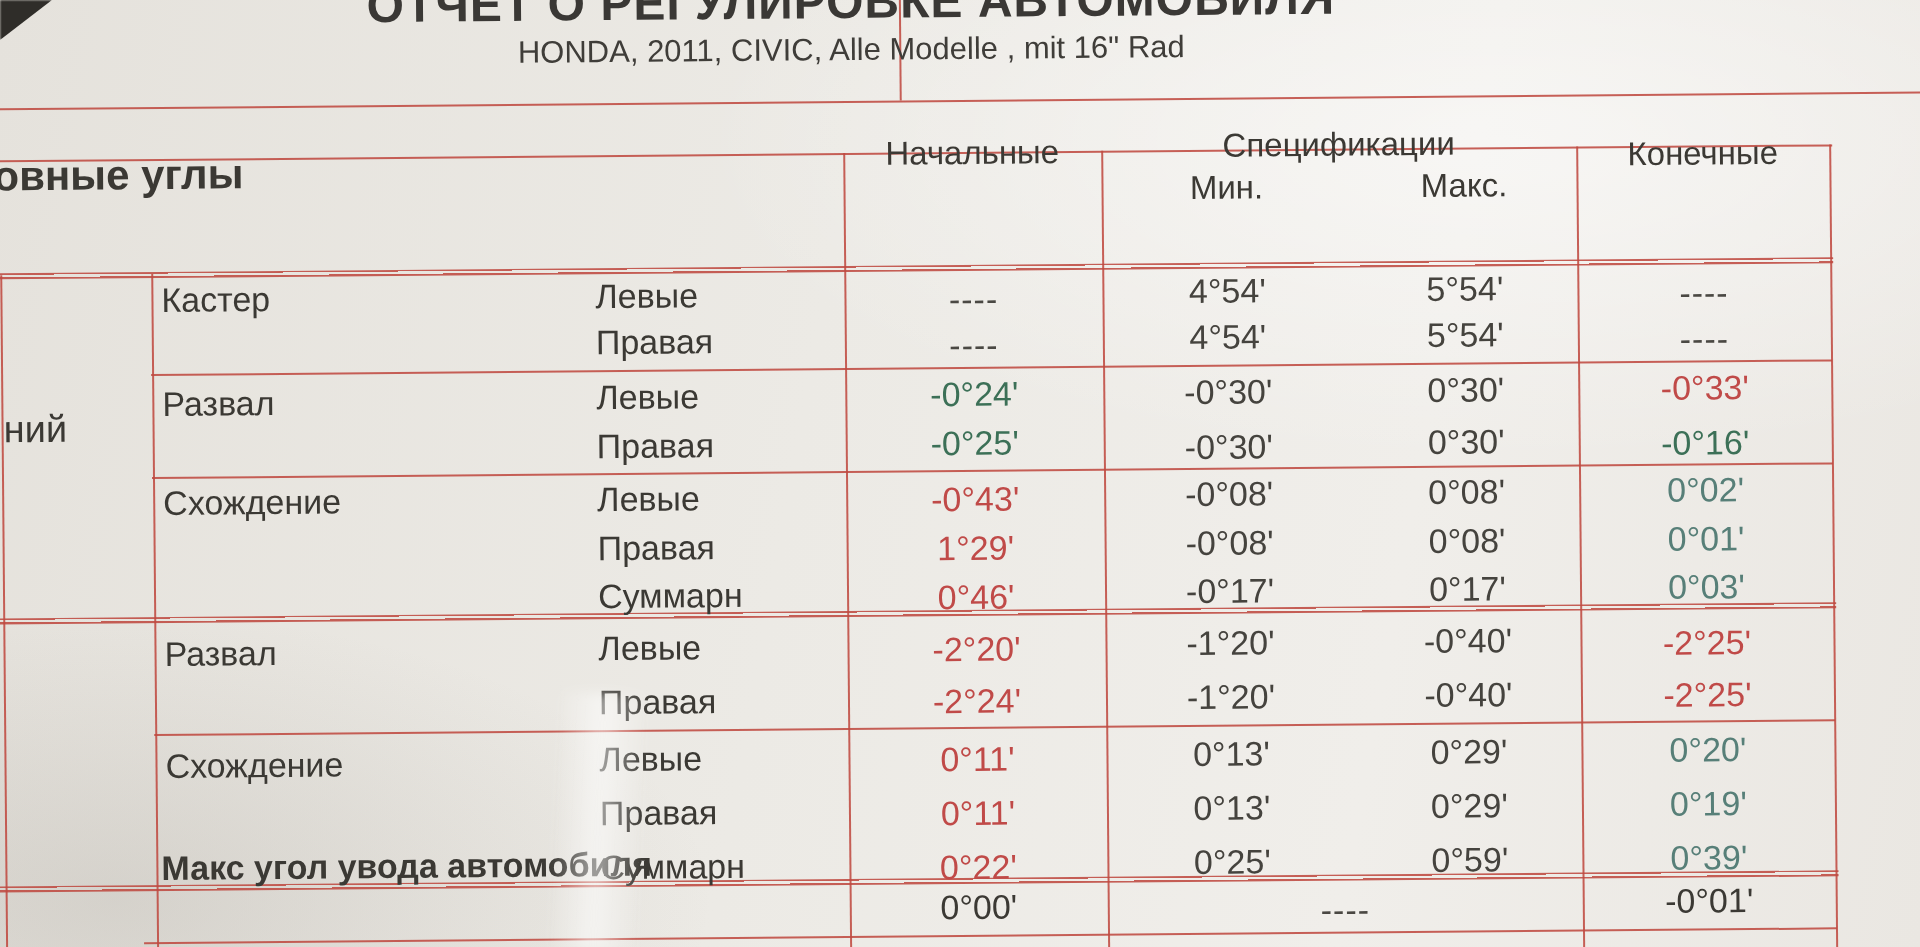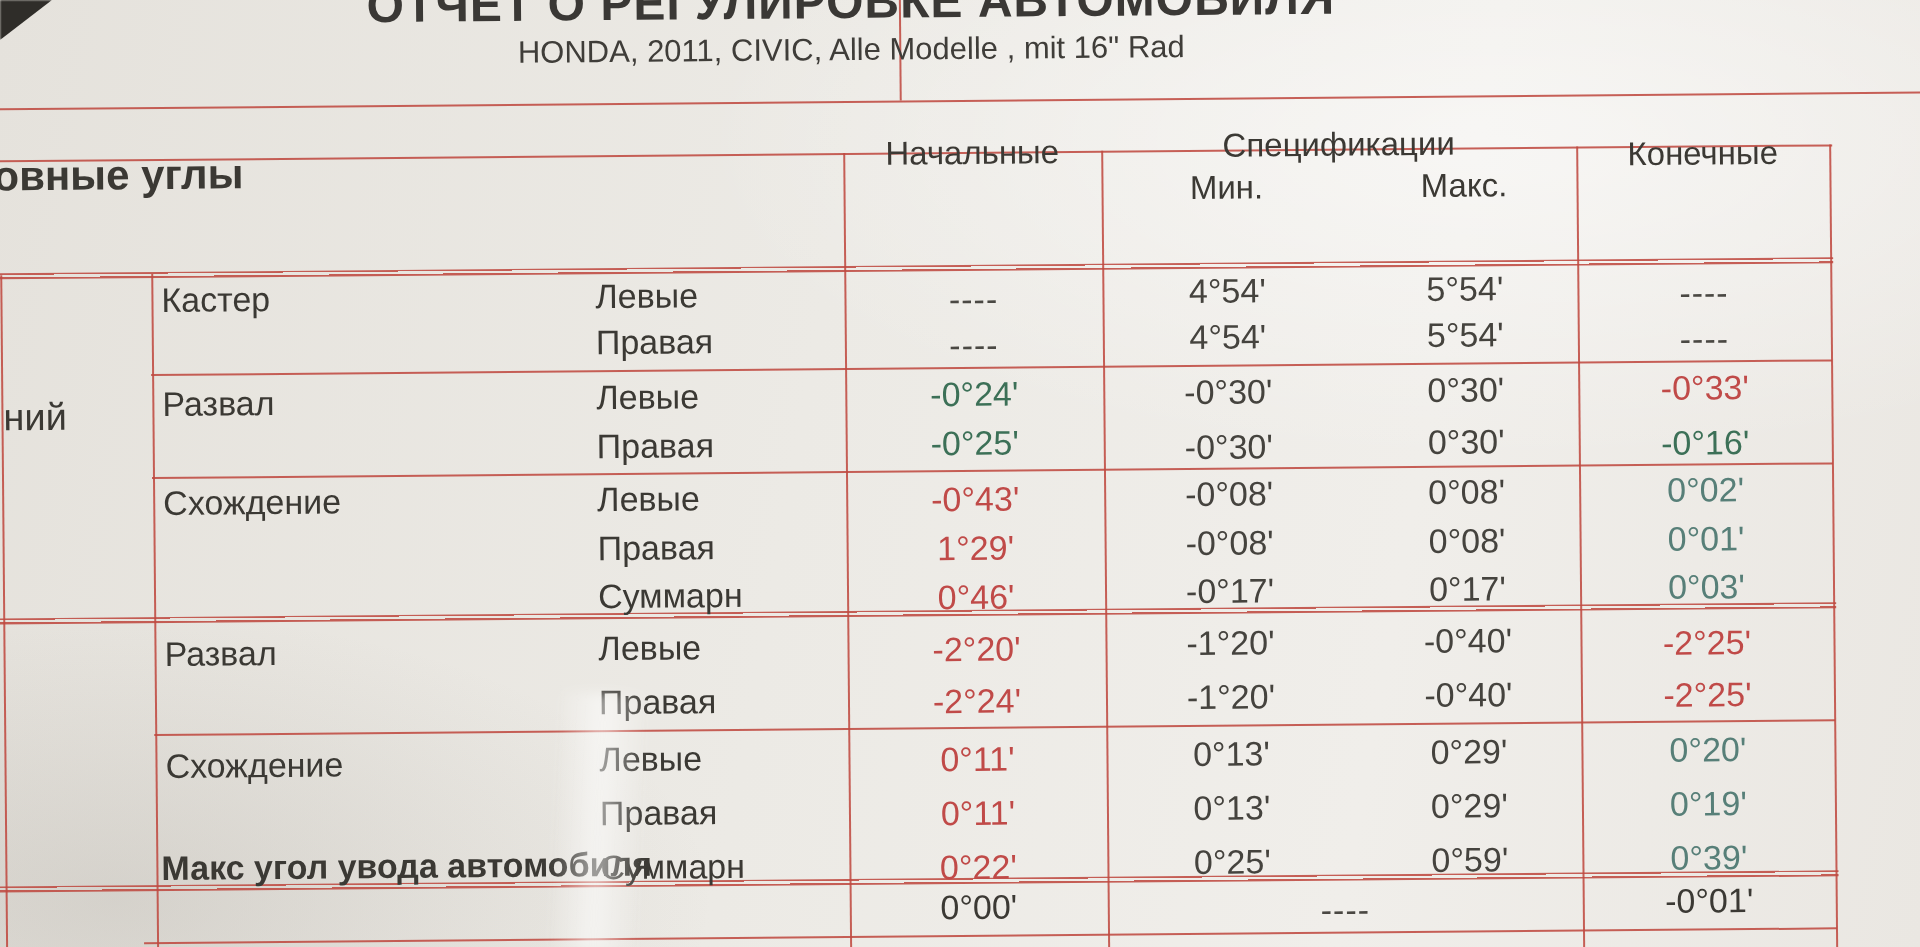--- a/index.html
+++ b/index.html
@@ -89,21 +89,21 @@
     <div class="vline" style="left:1154px;top:202px;height:845px"></div>
     <div class="vline" style="left:1629px;top:202px;height:845px"></div>
     <div class="vline" style="left:1882px;top:202px;height:845px"></div>
 
     <div class="t mainhead">овные углы</div>
     <div class="t ch initial">Начальные</div>
     <div class="t ch spec">Спецификации</div>
     <div class="t ch min">Мин.</div>
     <div class="t ch max">Макс.</div>
     <div class="t ch final">Конечные</div>
-    <div class="t axlefrag" style="top:438px">ний</div>
+    <div class="t axlefrag" style="top:450px">ний</div>
 
     <div class="t param" style="top:324px">Кастер</div>
     <div class="t pos" style="top:324px">Левые</div>
     <div class="t val init c-dim" style="top:330px">----</div>
     <div class="t val vmin c-spec" style="top:324px">4°54'</div>
     <div class="t val vmax c-spec" style="top:324px">5°54'</div>
     <div class="t val fin c-dim" style="top:330px">----</div>
     <div class="t pos" style="top:370px">Правая</div>
     <div class="t val init c-dim" style="top:376px">----</div>
     <div class="t val vmin c-spec" style="top:370px">4°54'</div>

